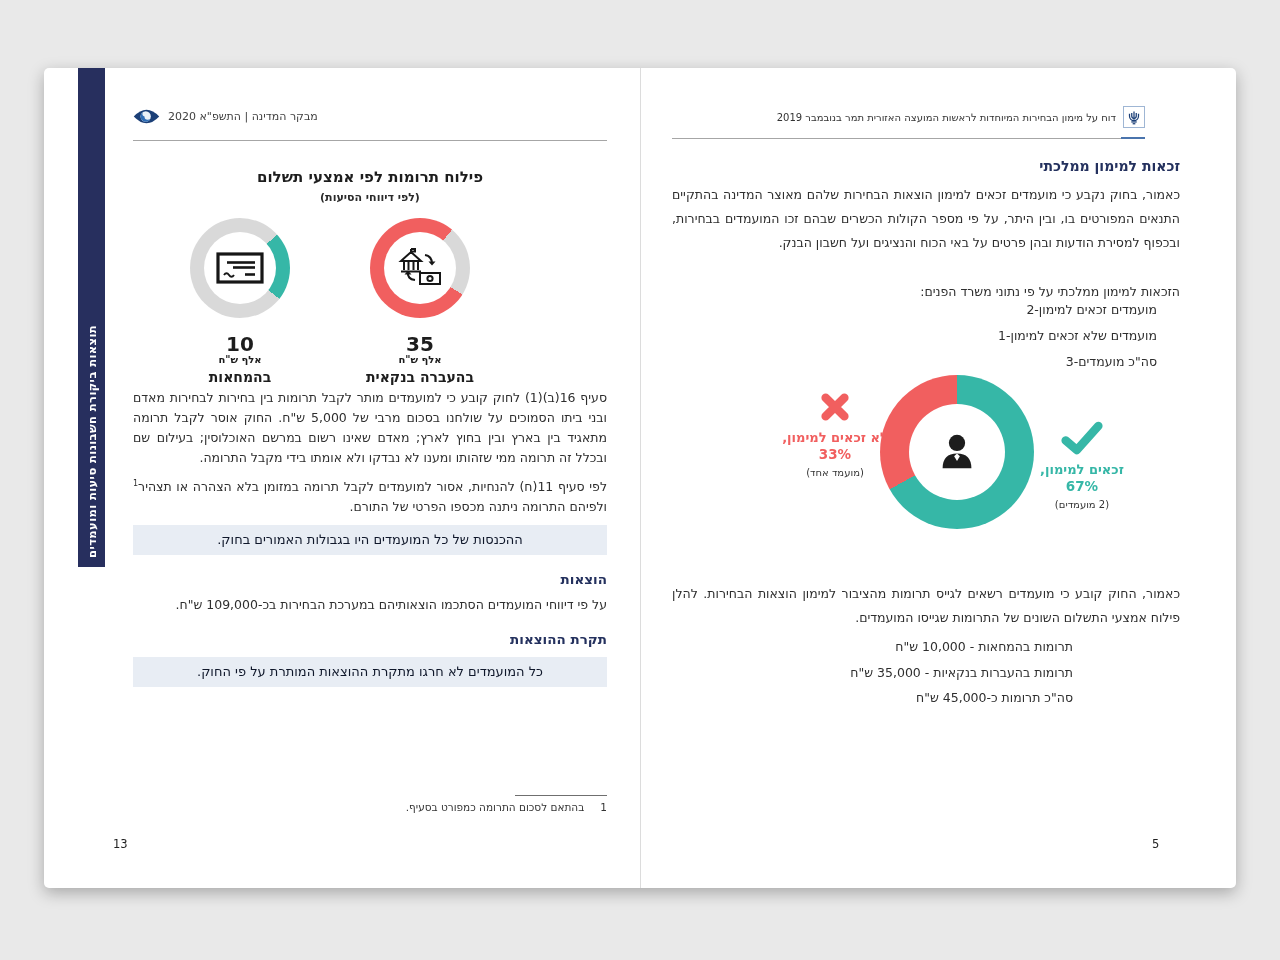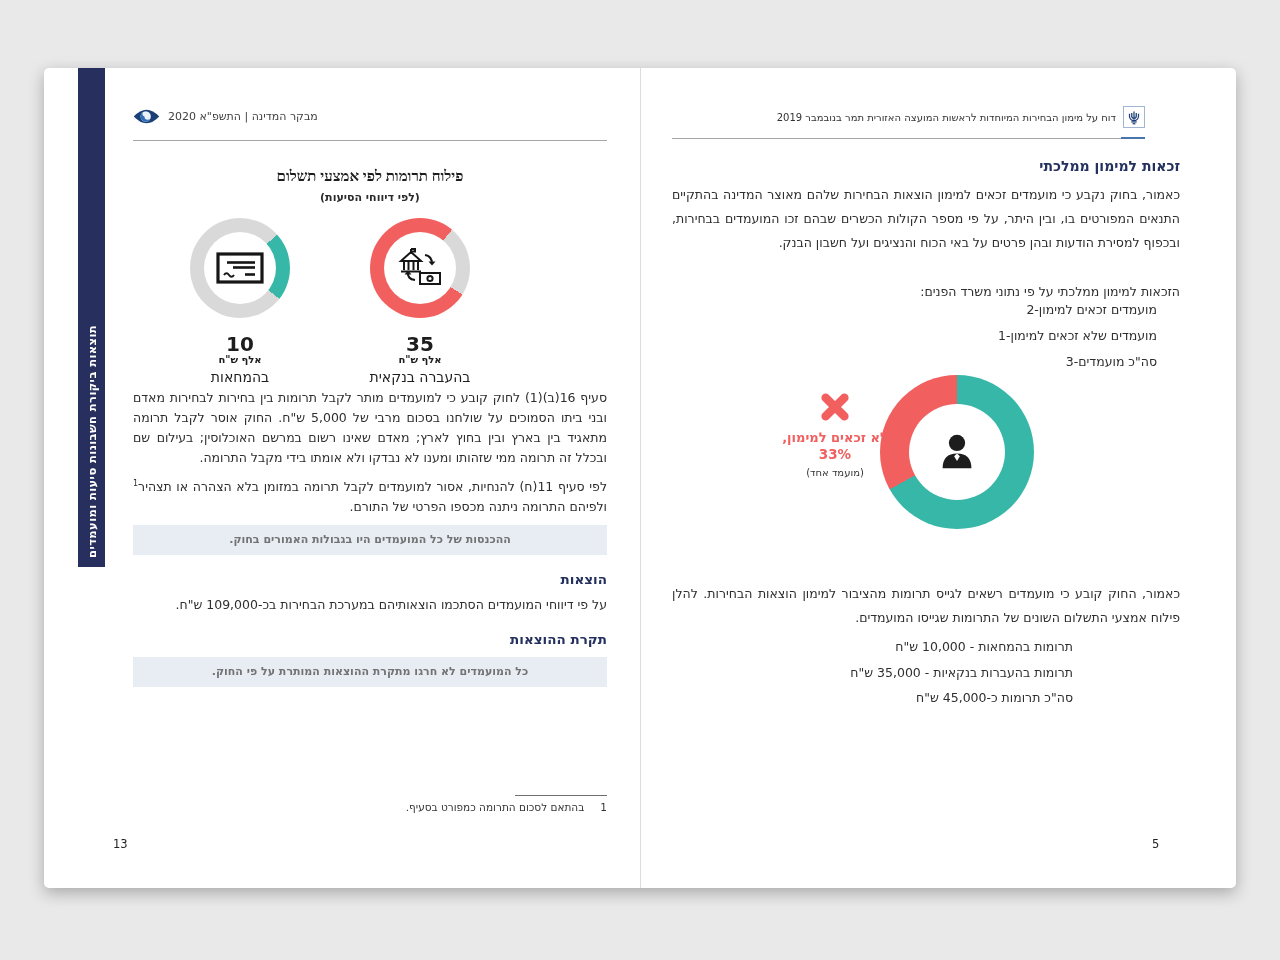--- a/index.html
+++ b/index.html
@@ -13,39 +13,39 @@
   .page-right{left:596px;}
 
   
   .side-strip{position:absolute;left:34px;top:0;width:27px;height:499px;background:#272f5e;}
   .side-strip-text{position:absolute;top:490px;left:7px;transform-origin:0 0;transform:rotate(-90deg);
           white-space:nowrap;color:#ffffff;font-size:11.5px;font-weight:bold;letter-spacing:.4px;direction:rtl;}
   .lp-header{position:absolute;left:89px;top:40px;display:flex;direction:rtl;align-items:center;gap:8px;}
   .hdr-small{font-size:11px;color:#3f3f3f;}
   .lp-rule{position:absolute;left:89px;width:474px;top:72px;height:0;border-top:1px solid #a6a6a6;}
   .chart-title{position:absolute;left:89px;width:474px;top:100px;text-align:center;
-          font-size:15px;font-weight:bold;color:#1d1d1d;font-family:Liberation Serif, serif;}
+          font-size:15px;font-weight:bold;color:#1d1d1d;}
   .chart-subtitle{position:absolute;left:89px;width:474px;top:123px;text-align:center;
           font-size:11px;font-weight:bold;color:#2a2a2a;}
   .donut-item{position:absolute;top:150px;width:130px;text-align:center;}
   .donut-cheque-pos{left:131px;}
   .donut-bank-pos{left:311px;}
   .ring{position:relative;width:100px;height:100px;margin:0 auto;border-radius:50%;}
   .ring-cheque{background:conic-gradient(from 48deg,#36b7a7 0 80deg,#d9d9d9 80deg 360deg);}
   .ring-bank{background:conic-gradient(from 40deg,#d9d9d9 0 82deg,#f15f5f 82deg 360deg);}
   .hole{position:absolute;inset:14px;background:#ffffff;border-radius:50%;
         display:flex;align-items:center;justify-content:center;}
   .donut-value{margin-top:16px;font-size:20px;font-weight:bold;color:#1d1d1d;line-height:20px;}
   .donut-unit{font-size:10px;font-weight:bold;color:#1d1d1d;line-height:12px;}
-  .donut-label{font-size:14px;font-weight:normal;color:#1d1d1d;line-height:18px;margin-top:2px;}
+  .donut-label{font-size:14px;font-weight:bold;color:#1d1d1d;line-height:18px;margin-top:2px;}
   .lp-body{position:absolute;left:89px;width:474px;top:320px;font-size:12.5px;line-height:20px;
           color:#2e2e2e;text-align:justify;}
   .lp-body p{margin:0 0 6px 0;}
   sup.fnref{font-size:8px;}
-  .hl-box{background:#e8edf4;text-align:center;padding:5px 8px;margin:8px 0;font-size:11px;color:#737373;font-weight:bold;}
+  .hl-box{background:#e8edf4;text-align:center;padding:5px 8px;margin:8px 0;font-size:13px;color:#0f172a;}
   .sec-h{color:#24315e;font-size:13.5px;font-weight:bold;margin:14px 0 6px 0;text-align:right;}
   .fn-rule{position:absolute;right:33px;width:92px;top:727px;height:0;border-top:1px solid #6f6f6f;}
   .footnote{position:absolute;right:33px;left:89px;top:733px;font-size:10.5px;color:#333333;
           display:flex;direction:rtl;gap:16px;}
   .page-num{position:absolute;top:769px;font-size:11.5px;color:#222222;}
   .pn-left{left:69px;}
   .pn-right{left:512px;}
 
   
   .rp-header{position:absolute;right:91px;top:38px;display:flex;direction:rtl;align-items:center;gap:7px;}
@@ -205,20 +205,28 @@
 
       <div class="elig-group eg-no">
         <svg width="36" height="34" viewBox="0 0 40 40" style="margin:0 auto;">
           <path d="M9 9 L31 31 M31 9 L9 31" stroke="#f15f5f" stroke-width="10" stroke-linecap="round" fill="none"></path>
         </svg>
         <div class="eg-label c-red">לא זכאים למימון,</div>
         <div class="eg-pct c-red">33%</div>
         <div class="eg-note">(מועמד אחד)</div>
       </div>
 
+      <div class="elig-group eg-yes">
+        <svg width="46" height="36" viewBox="0 0 52 42" style="margin:0 auto;">
+          <path d="M7 24 L20 35 L45 7" stroke="#36b7a7" stroke-width="10" stroke-linecap="round" stroke-linejoin="round" fill="none"></path>
+        </svg>
+        <div class="eg-label c-teal">זכאים למימון,</div>
+        <div class="eg-pct c-teal">67%</div>
+        <div class="eg-note">(2 מועמדים)</div>
+      </div>
 
       <div class="rp-p rp-p3">כאמור, החוק קובע כי מועמדים רשאים לגייס תרומות מהציבור למימון הוצאות הבחירות. להלן פילוח אמצעי התשלום השונים של התרומות שגייסו המועמדים.</div>
 
       <div class="rp-donations">
         <div>תרומות בהמחאות - 10,000 ש"ח</div>
         <div>תרומות בהעברות בנקאיות - 35,000 ש"ח</div>
         <div>סה"כ תרומות כ-45,000 ש"ח</div>
       </div>
 
       <div class="page-num pn-right">5</div>

